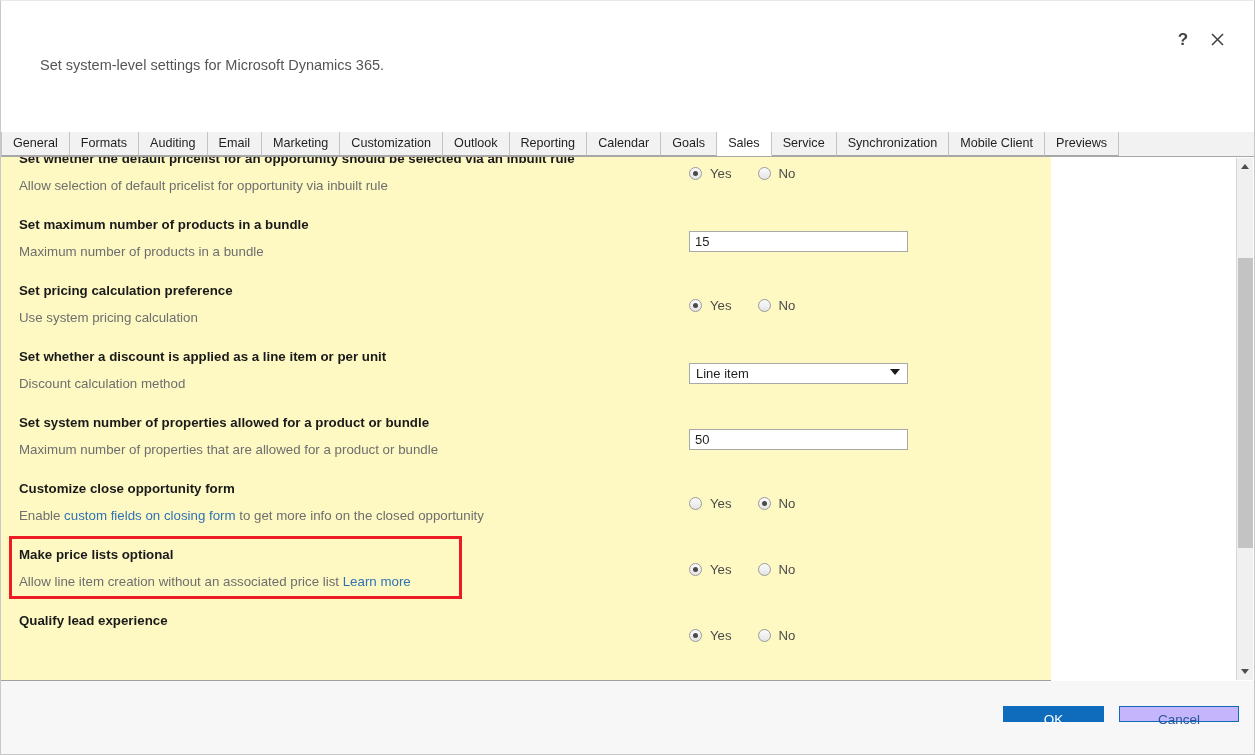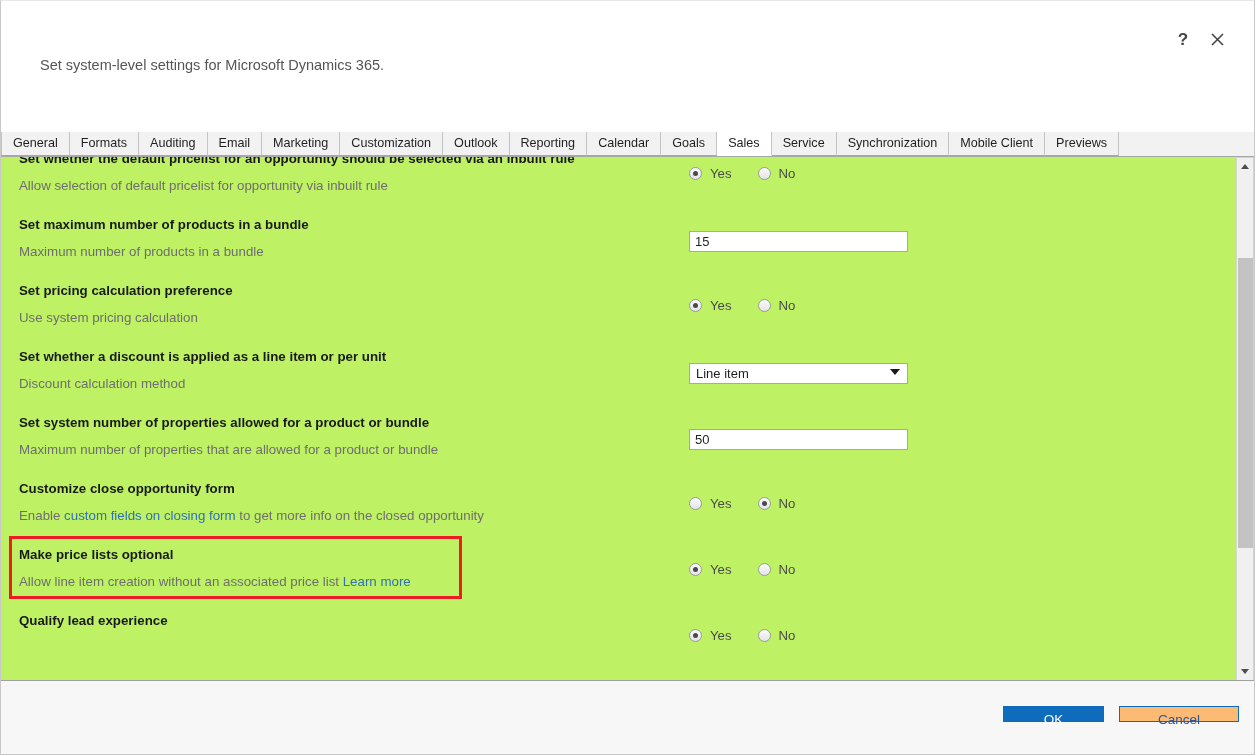--- a/index.html
+++ b/index.html
@@ -103,23 +103,23 @@
     background: #ffffff;
     border-bottom: 1px solid #ffffff;
     color: #1f1f1f;
   }
 
   
   .body-area {
     position: absolute;
     left: 0;
     top: 156px;
-    width: 1253px;
+    width: 1050px;
     height: 524px;
-    background: #bef264;
+    background: #fef9c3;
     border-bottom: 1px solid #a0a0a0;
     box-sizing: border-box;
     overflow: hidden;
   }
   .scroll-content {
     position: absolute;
     left: 0;
     top: -17px;       
     width: 1230px;
     box-sizing: border-box;
@@ -304,21 +304,21 @@
   #ok-button {
     right: 150px;
     width: 101px;
     background: #0f6cbd;
     border: 1px solid #0f6cbd;
     color: #ffffff;
   }
   #cancel-button {
     right: 15px;
     width: 120px;
-    background: #fdba74;
+    background: #c4b5fd;
     border: 1px solid #0f6cbd;
     color: #2b579a;
   }
 </style>
 </head>
 <body>
 
 <div id="dialog">
 
   <div class="header">

